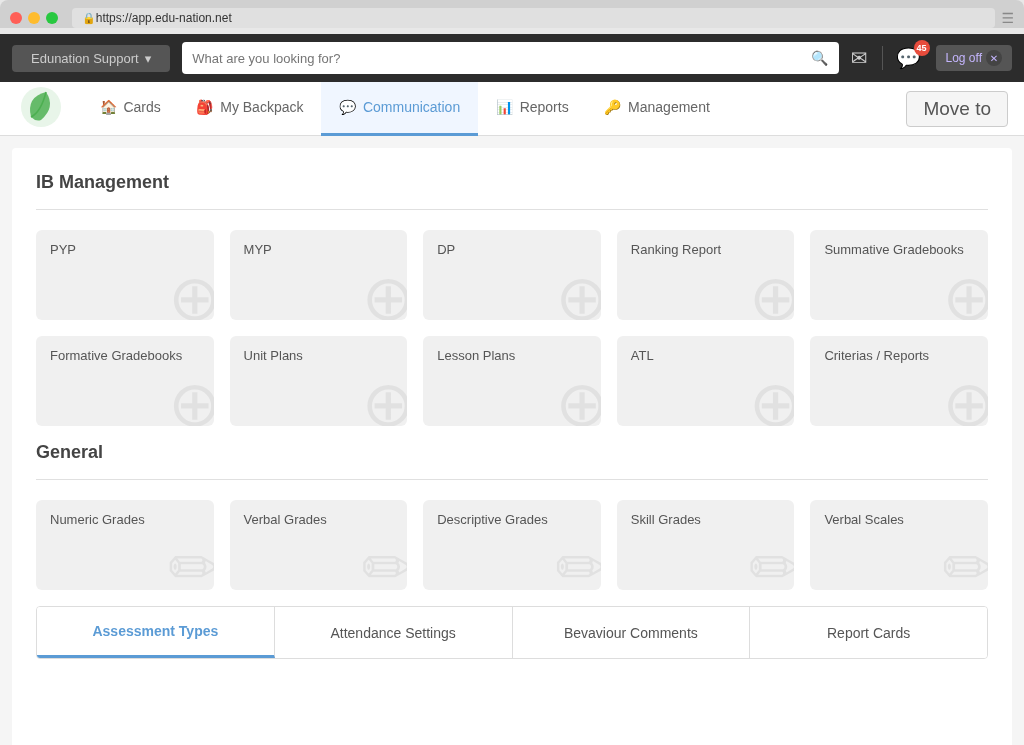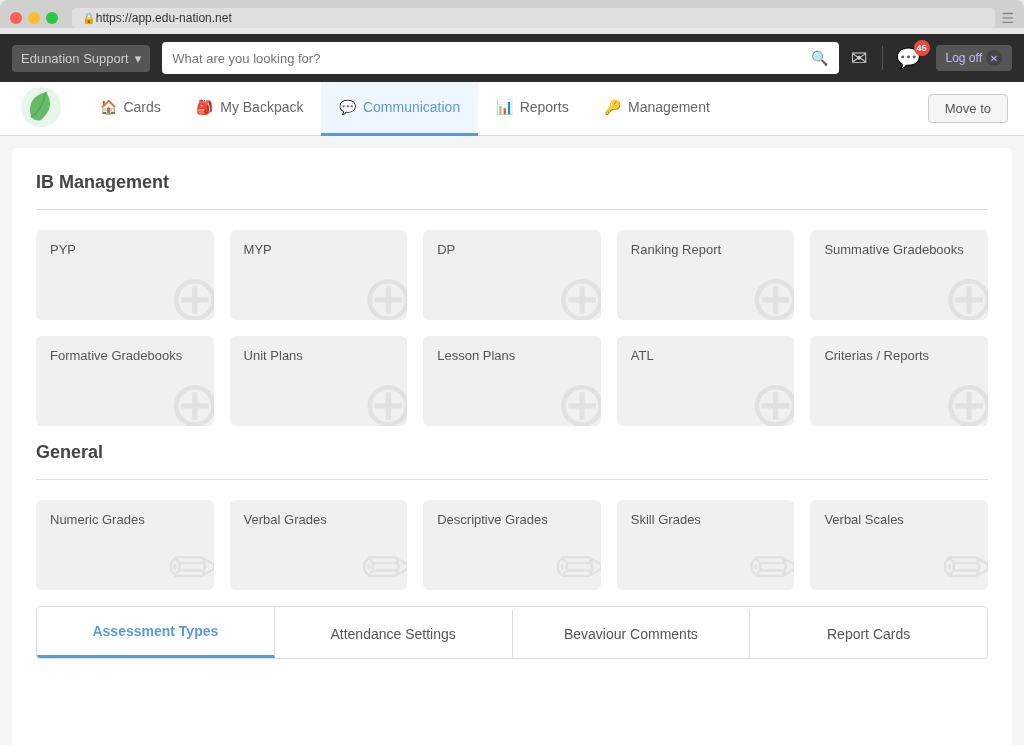--- a/index.html
+++ b/index.html
@@ -14,55 +14,55 @@
     .tl-green { background: #28c840; }
     .lock-icon { color: #888; font-size: 11px; }
     .address-text { font-size: 12px; color: #333; flex: 1; }
     .hamburger { color: #888; font-size: 14px; margin-left: auto; }
 
     
     .app { background: #f5f5f5; width: 1024px; }
 
     
     .top-nav { background: #2c2c2c; display: flex; align-items: center; padding: 0 12px; height: 48px; gap: 12px; }
-    .school-selector { background: #555; color: #fff; border: none; border-radius: 4px; padding: 6px 9px; font-size: 13px; display: flex; align-items: center; gap: 6px; cursor: pointer; }
+    .school-selector { background: #555; color: #fff; border: none; border-radius: 4px; padding: 6px 19px; font-size: 13px; display: flex; align-items: center; gap: 6px; cursor: pointer; }
     .school-selector span { color: #ccc; }
     .search-bar { flex: 1; background: #fff; border-radius: 4px; display: flex; align-items: center; padding: 16px 10px; height: 32px; }
     .search-bar input { border: none; outline: none; font-size: 13px; color: #999; width: 100%; background: transparent; }
     .search-icon { color: #888; font-size: 14px; }
     .top-nav-right { display: flex; align-items: center; gap: 14px; margin-left: auto; }
     .nav-icon-btn { position: relative; color: #ccc; font-size: 20px; cursor: pointer; }
     .badge { position: absolute; top: -6px; right: -8px; background: #e74c3c; color: #fff; border-radius: 50%; font-size: 9px; width: 16px; height: 16px; display: flex; align-items: center; justify-content: center; font-weight: bold; }
     .logout-btn { background: #555; color: #c4b5fd; border: none; border-radius: 4px; padding: 5px 10px; font-size: 12px; display: flex; align-items: center; gap: 4px; cursor: pointer; }
     .logout-x { background: #444; border-radius: 50%; width: 16px; height: 16px; display: inline-flex; align-items: center; justify-content: center; font-size: 10px; }
 
     
     .main-nav { background: #fff; border-bottom: 1px solid #ddd; display: flex; align-items: center; padding: 0 16px; height: 54px; }
     .logo-area { margin-right: 16px; }
     .logo-leaf { width: 50px; height: 50px; }
     .nav-tabs { display: flex; align-items: stretch; height: 54px; gap: 0; }
     .nav-tab { display: flex; align-items: center; gap: 6px; padding: 0 18px; font-size: 14px; color: #666; cursor: pointer; border-bottom: 3px solid transparent; text-decoration: none; }
     .nav-tab.active { color: #5b9bd5; border-bottom: 3px solid #5b9bd5; background: #f0f6ff; }
     .nav-tab-icon { font-size: 14px; }
-    .move-to-btn { margin-left: auto; background: #f5f5f5; border: 1px solid #ccc; border-radius: 4px; padding: 6px 16px; font-size: 13px; color: #555; cursor: pointer; }
+    .move-to-btn { margin-left: auto; background: #f5f5f5; border: 1px solid #ccc; border-radius: 4px; padding: 6px 16px; font-size: 19px; color: #555; cursor: pointer; }
 
     
     .content { background: #fff; margin: 12px; border-radius: 4px; padding: 24px; height: calc(745px - 48px - 54px - 24px); overflow-y: auto; }
 
     .section-title { font-size: 18px; color: #444; font-weight: 600; margin-bottom: 16px; }
     .section-divider { border: none; border-top: 1px solid #e0e0e0; margin-bottom: 20px; }
 
     .grid-row { display: flex; gap: 16px; margin-bottom: 16px; flex-wrap: wrap; }
 
     .grid-card { flex: 1; min-width: 150px; max-width: 190px; background: #f0f0f0; border-radius: 6px; padding: 12px 14px; cursor: pointer; position: relative; overflow: hidden; min-height: 90px; display: flex; flex-direction: column; justify-content: flex-start; }
     .card-label { font-size: 13px; color: #555; font-weight: 500; position: relative; z-index: 2; }
     .card-bg-icon { position: absolute; right: -8px; bottom: -10px; font-size: 64px; color: rgba(0,0,0,0.06); z-index: 1; line-height: 1; }
 
     
-    .bottom-tiles { display: flex; gap: 0; margin-top: 12px; border: 1px solid #ddd; border-radius: 4px; overflow: hidden; align-items: flex-end; }
+    .bottom-tiles { display: flex; gap: 0; margin-top: 12px; border: 1px solid #ddd; border-radius: 4px; overflow: hidden; }
     .bottom-tile { flex: 1; padding: 16px 20px; cursor: pointer; border-right: 1px solid #ddd; font-size: 14px; color: #555; display: flex; align-items: center; justify-content: center; text-align: center; background: #fff; }
     .bottom-tile:last-child { border-right: none; }
     .bottom-tile.active { color: #5b9bd5; font-weight: 600; border-bottom: 3px solid #5b9bd5; }
   </style>
 </head>
 <body>
 
 <div class="browser-chrome">
   <div class="browser-titlebar">
     <div class="traffic-light tl-red"></div>

